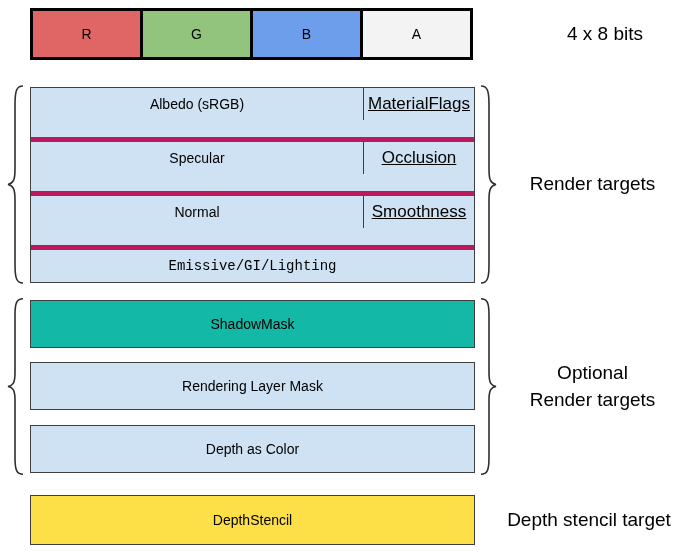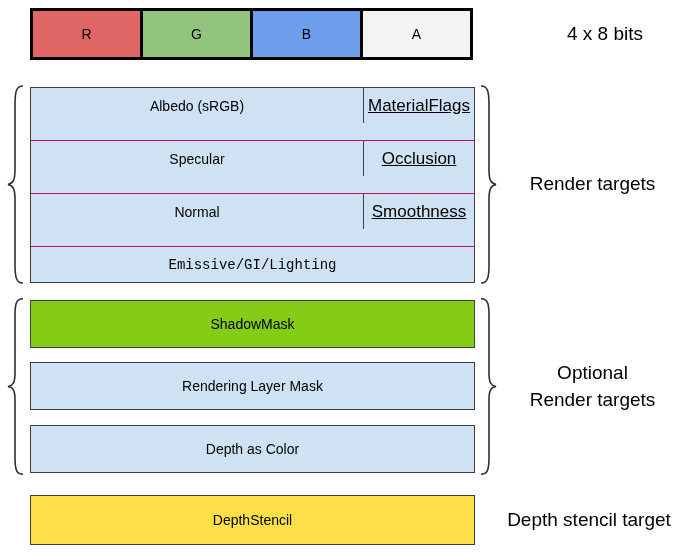--- a/index.html
+++ b/index.html
@@ -46,21 +46,21 @@
   
   .rt-table {
     position: absolute;
     left: 30px; top: 87px;
     width: 445px; height: 196px;
     box-sizing: border-box;
     border: 1px solid #3f3f3f;
     display: flex;
     flex-direction: column;
   }
-  .rt-row { flex: 1; display: flex; border-top: 1px solid #be185d; min-height: 0; }
+  .rt-row { flex: 1; display: flex; border-top: 5px solid #be185d; min-height: 0; }
   .rt-row:first-child { border-top: none; }
   .rt-cell {
     display: flex;
     align-items: center;
     justify-content: center;
     font-size: 14px;
     min-width: 0;
   }
   .rt-cell.main { flex: 0 0 332px; }
   .rt-cell.aux  { flex: 1; border-left: 1px solid #3f3f3f; font-size: 17px; text-decoration: underline; }
@@ -155,21 +155,21 @@
   </div>
   <div class="brace brace-rt-right">
     <svg viewBox="0 0 20 200" preserveAspectRatio="none" aria-hidden="true">
       <path d="M 3,2 C 9,2 11,6 11,20 L 11,85 C 11,96 13,99 18,100 C 13,101 11,104 11,115 L 11,180 C 11,194 9,198 3,198" fill="none" stroke="#2f2f2f" stroke-width="1.6" vector-effect="non-scaling-stroke"></path>
     </svg>
   </div>
   <div class="section-label label-rt">
     <span>Render targets</span>
   </div>
 
-  <div class="opt-box opt-1" style="background: #84cc16;">ShadowMask</div>
+  <div class="opt-box opt-1" style="background: #14b8a6;">ShadowMask</div>
   <div class="opt-box opt-2" style="background: rgb(207, 226, 243);">Rendering Layer Mask</div>
   <div class="opt-box opt-3" style="background: rgb(207, 226, 243);">Depth as Color</div>
 
   <div class="brace brace-opt-left">
     <svg viewBox="0 0 20 200" preserveAspectRatio="none" aria-hidden="true">
       <path d="M 17,2 C 11,2 9,6 9,20 L 9,85 C 9,96 7,99 2,100 C 7,101 9,104 9,115 L 9,180 C 9,194 11,198 17,198" fill="none" stroke="#2f2f2f" stroke-width="1.6" vector-effect="non-scaling-stroke"></path>
     </svg>
   </div>
   <div class="brace brace-opt-right">
     <svg viewBox="0 0 20 200" preserveAspectRatio="none" aria-hidden="true">

